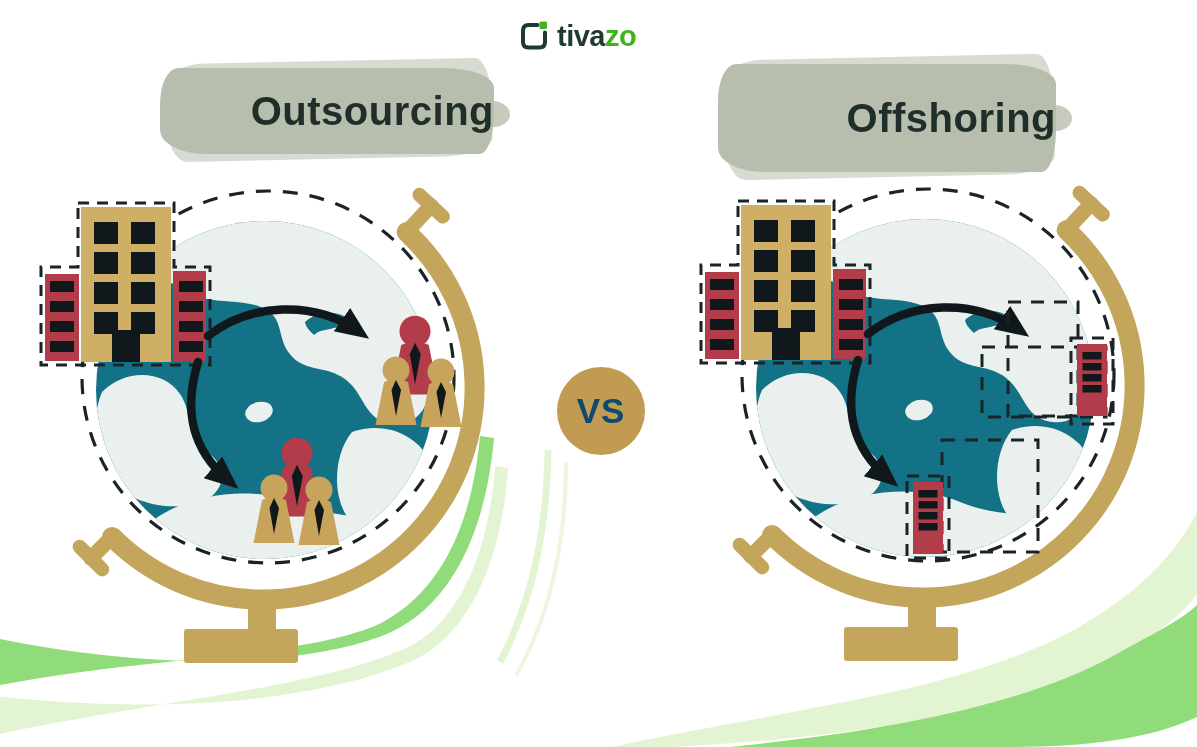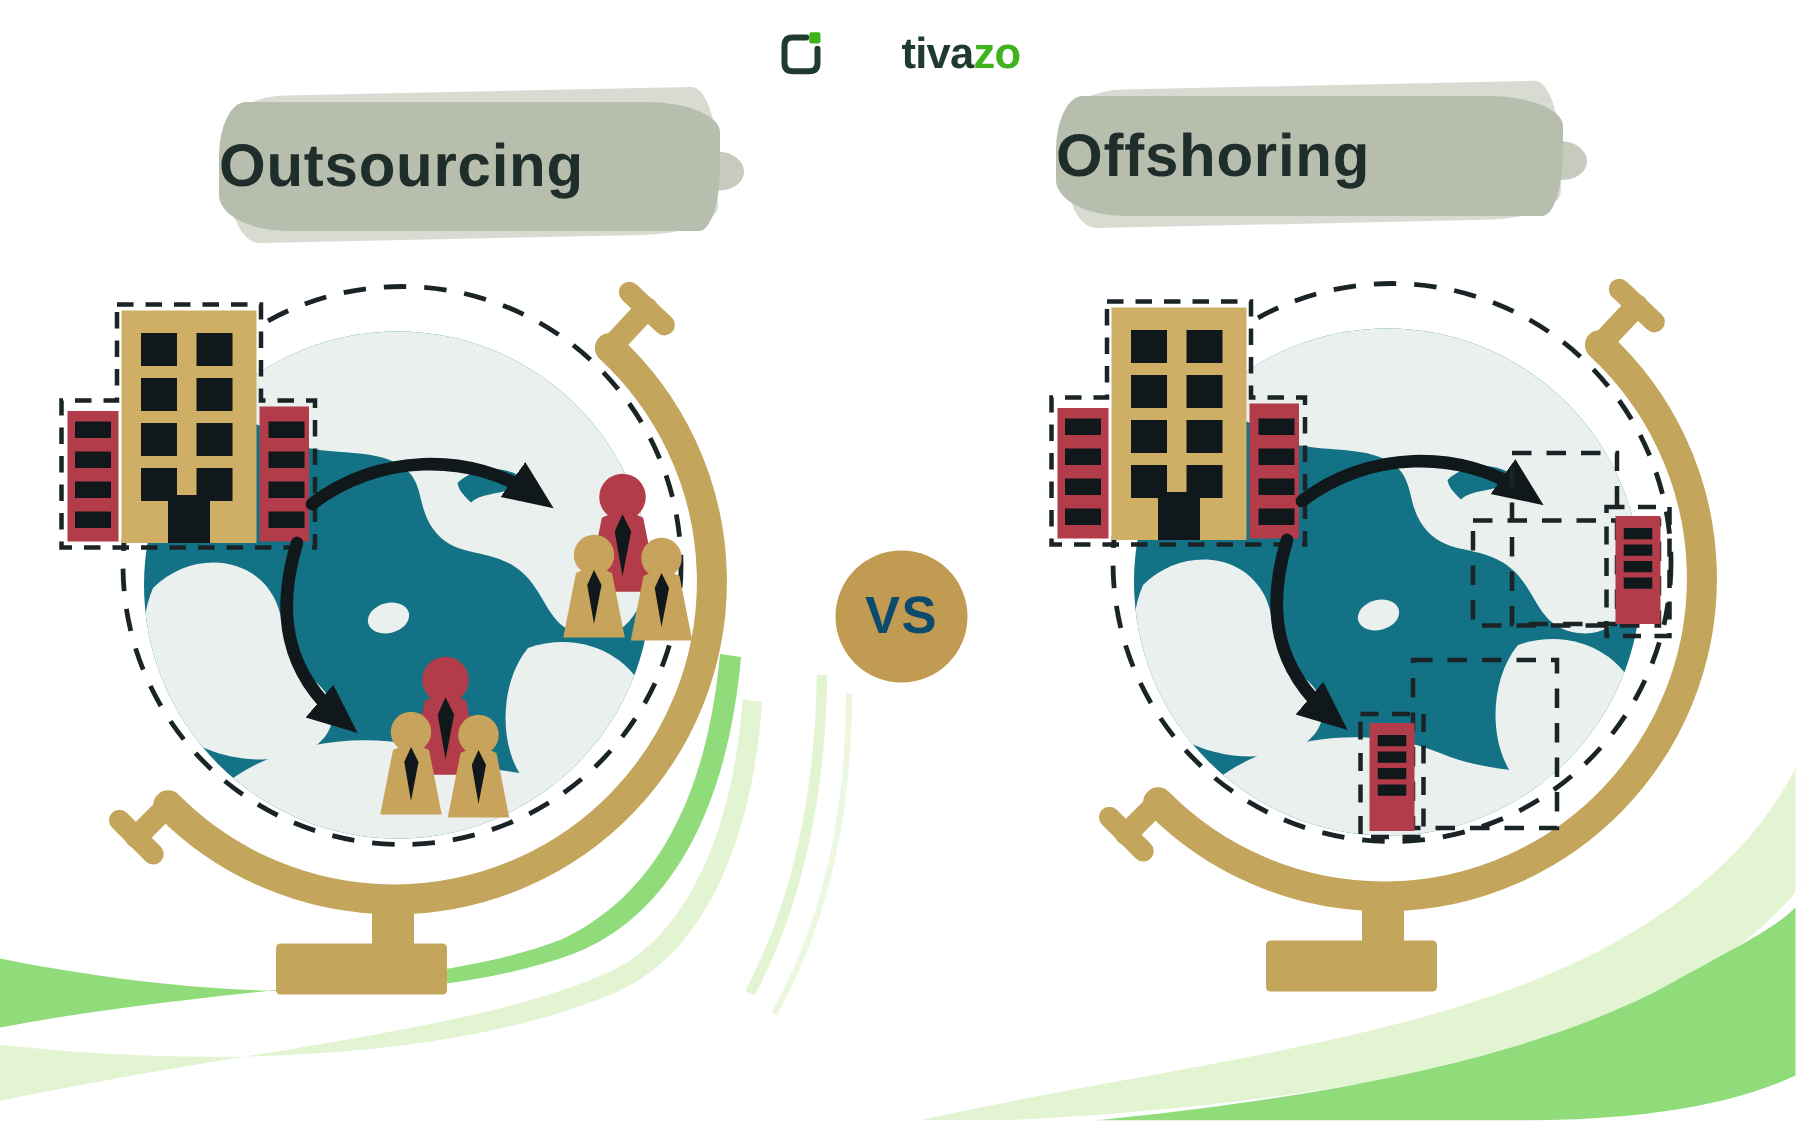--- a/index.html
+++ b/index.html
@@ -9,32 +9,32 @@
     --swoosh-green:#90dc7a; --swoosh-light:#e3f4d2;
   }
   *{margin:0;padding:0;box-sizing:border-box;}
   html,body{width:1197px;height:747px;overflow:hidden;background:#ffffff;
     font-family:"Liberation Sans",sans-serif;}
   .canvas{position:absolute;inset:0;width:1197px;height:747px;background:#fff;}
   .art{position:absolute;inset:0;width:1197px;height:747px;}
 
   .logo{position:absolute;left:519px;top:21px;display:flex;align-items:center;gap:8px;}
   .logo-icon{width:30px;height:31px;display:block;}
-  .logo-text{font-size:29px;font-weight:700;letter-spacing:-0.5px;color:var(--brand-dark);line-height:31px;margin-left:44px;}
+  .logo-text{font-size:29px;font-weight:700;letter-spacing:-0.5px;color:var(--brand-dark);line-height:31px;}
   .logo-text .accent{color:var(--brand-green);}
 
-  .brush{position:absolute;display:flex;align-items:center;justify-content:flex-start;}
+  .brush{position:absolute;display:flex;align-items:center;justify-content:flex-end;margin-left:14px;}
   .brush .paint{position:absolute;inset:0;background:var(--heading-bg);
     border-radius:18px 50px 14px 46px / 36px 20px 42px 24px;}
   .brush .paint::after{content:"";position:absolute;inset:-7px 2px -5px 6px;background:var(--heading-bg);
     opacity:.55;border-radius:40px 16px 50px 20px / 22px 44px 18px 40px;transform:rotate(-1.2deg);}
   .brush .paint::before{content:"";position:absolute;right:-16px;top:38%;width:34px;height:26px;
     background:var(--heading-bg);opacity:.8;border-radius:50% 60% 55% 45%;}
   .brush-left{left:146px;top:68px;width:334px;height:86px;}
-  .brush-right{left:704px;top:64px;width:338px;height:80px;}
+  .brush-right{left:704px;top:64px;width:338px;height:108px;}
   .brush .title{position:relative;z-index:2;font-size:40px;font-weight:600;letter-spacing:.5px;
     color:var(--heading-text);}
 
   .vs-badge{position:absolute;left:557px;top:367px;width:88px;height:88px;border-radius:50%;
     background:var(--vs-gold);display:flex;align-items:center;justify-content:center;
     font-size:35px;font-weight:800;letter-spacing:1px;color:#0c4a6e;}
 
   
   .teal{fill:var(--globe-teal);} .cont{fill:var(--continent);}
   .gold{fill:var(--stand-gold);} .goldline{stroke:var(--stand-gold);fill:none;}

